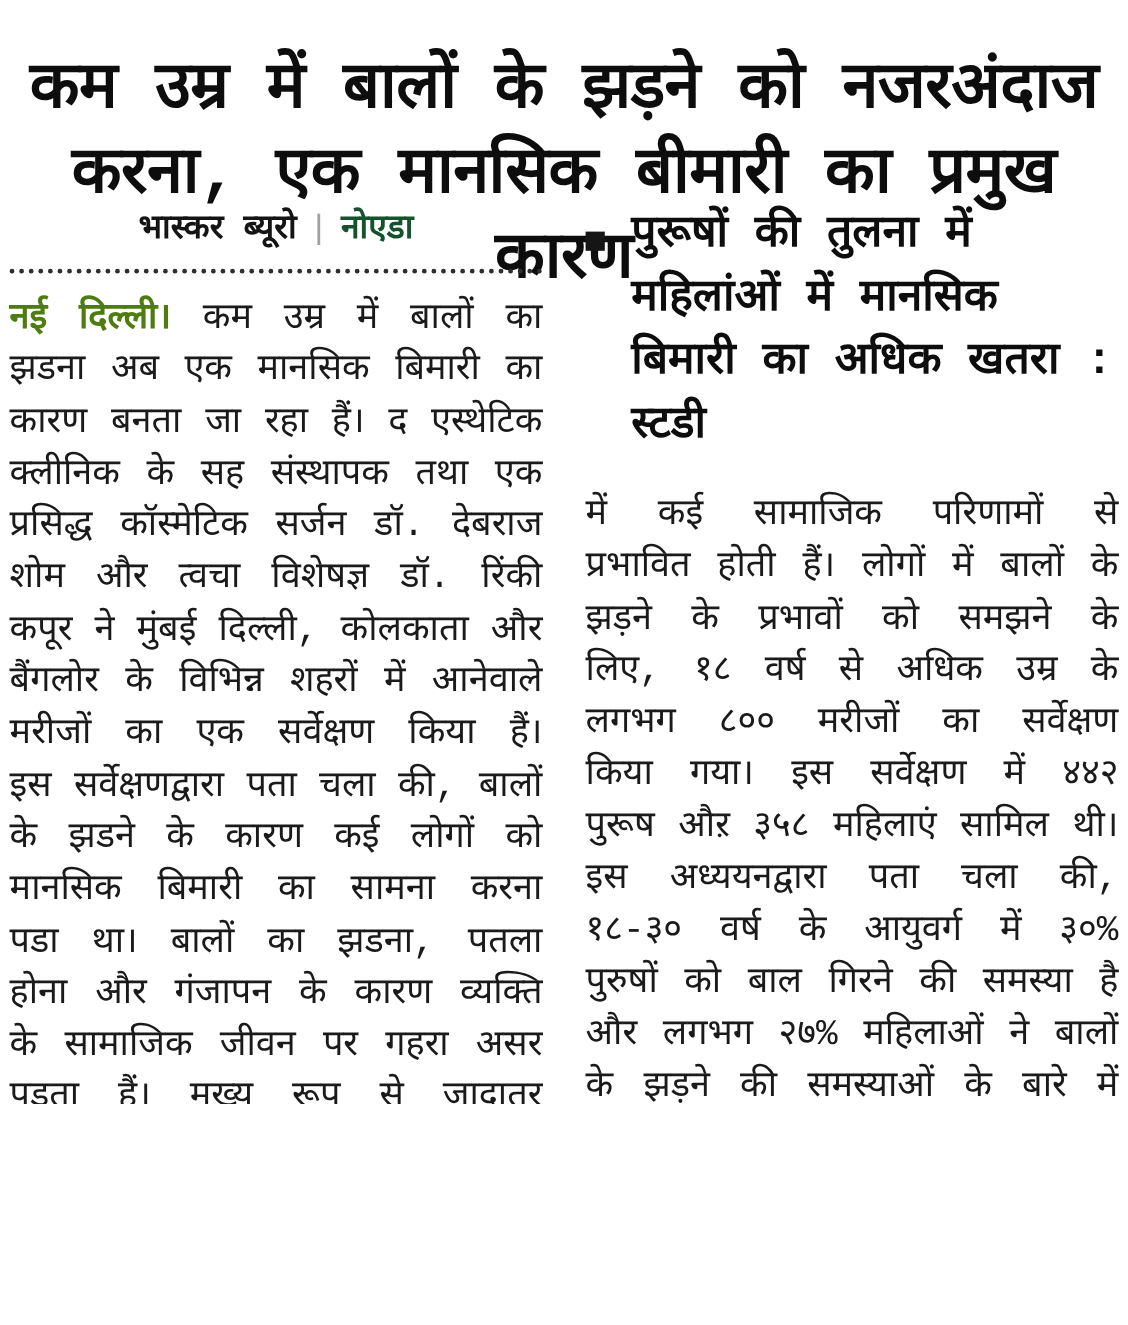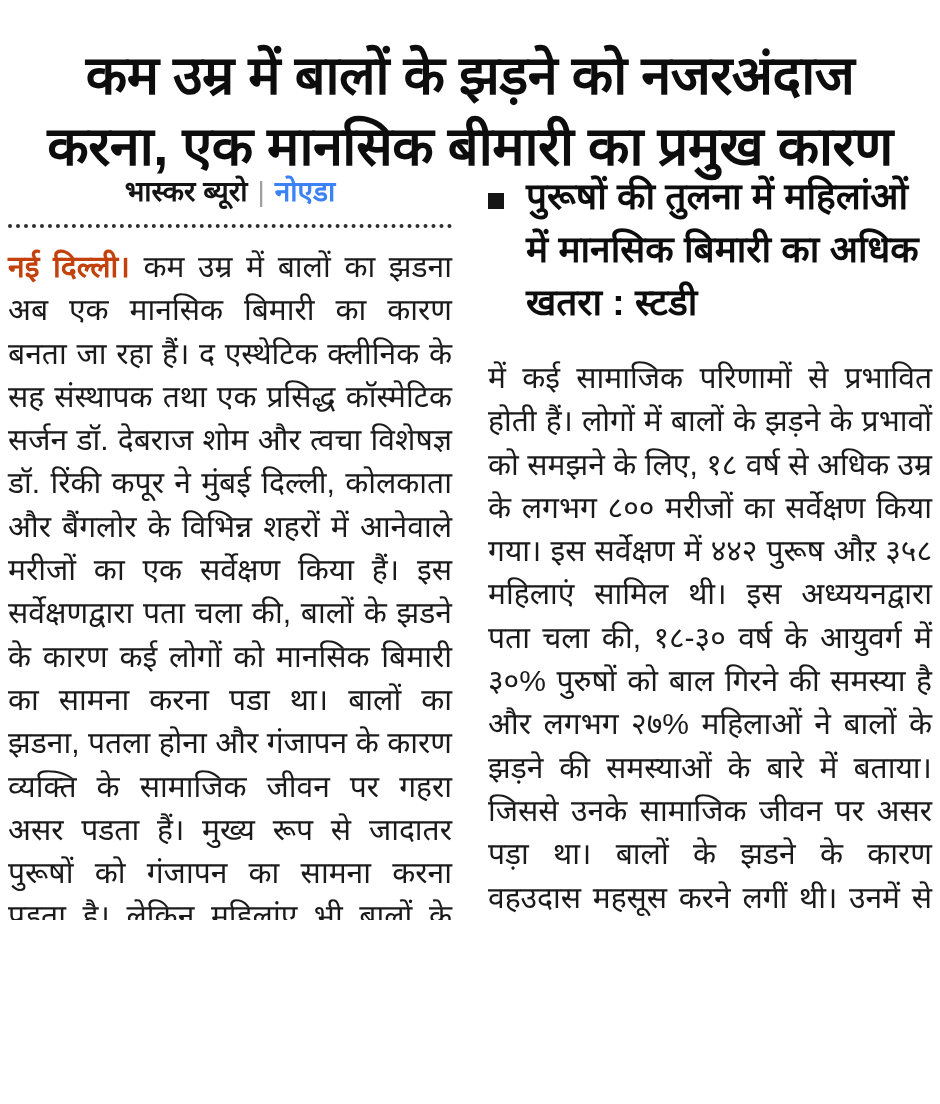--- a/index.html
+++ b/index.html
@@ -6,21 +6,21 @@
     margin: 0;
     padding: 0;
     background: #ffffff;
   }
   .page {
     position: relative;
     width: 940px;
     height: 920px;
     background: #ffffff;
     overflow: hidden;
-    font-family: Liberation Sans, sans-serif;
+    font-family: Liberation Mono, monospace;
     color: #161616;
   }
   .headline {
     position: absolute;
     top: 4px;
     left: 12px;
     right: 12px;
     text-align: center;
     font-weight: bold;
     color: #0d0d0d;
@@ -49,37 +49,37 @@
     line-height: 40px;
     margin-top: 2px;
     white-space: nowrap;
   }
   .byline .sep {
     color: #a0a0a0;
     font-weight: normal;
     padding: 0 10px;
   }
   .byline .loc {
-    color: #3b82f6;
+    color: #14532d;
   }
   .dotted-rule {
     margin-top: 12px;
     height: 0;
     border-top: 4px dotted #2e2e2e;
   }
   .body-text {
     font-size: 30px;
     line-height: 43.3px;
     text-align: justify;
     color: #1a1a1a;
     margin-top: 17px;
   }
   .dateline {
     font-weight: bold;
-    color: #c2410c;
+    color: #4d7c0f;
   }
   .subhead {
     display: flex;
     gap: 22px;
     font-size: 37px;
     font-weight: bold;
     line-height: 53px;
     color: #0d0d0d;
     margin-top: 0;
   }

